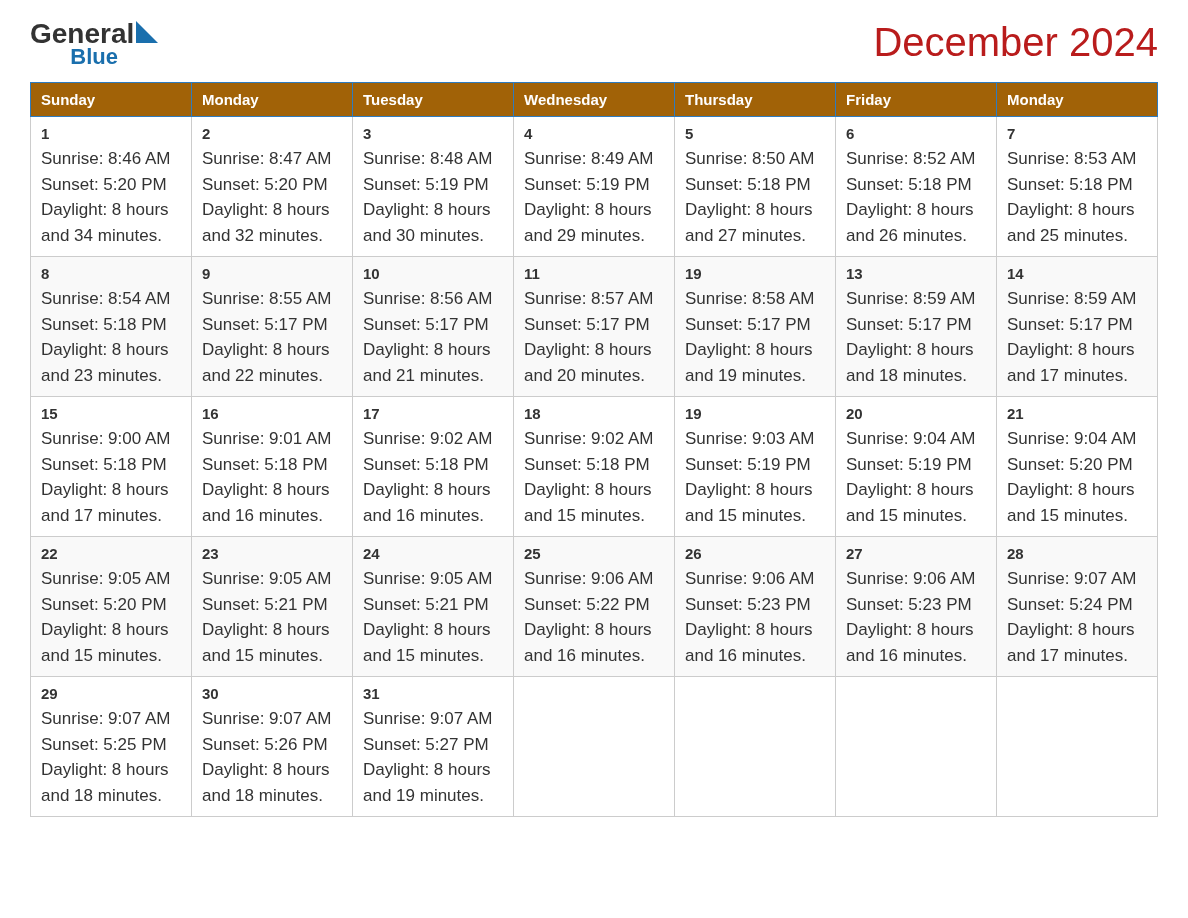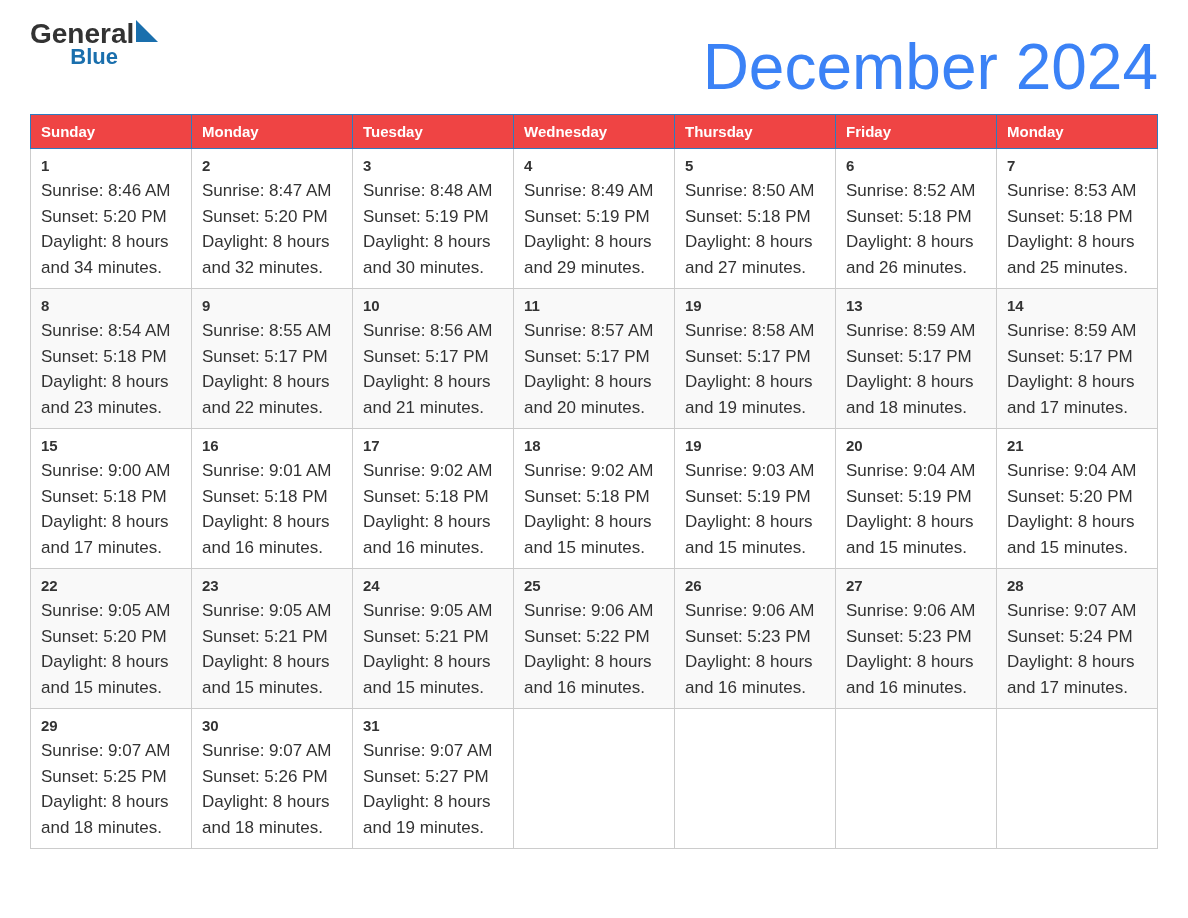--- a/index.html
+++ b/index.html
@@ -28,39 +28,38 @@
       color: #1a6fad;
       margin-top: -4px;
       display: block;
       margin-left: 0;
       text-align: center;
     }
     .title-section {
       text-align: right;
     }
     .calendar-title {
-      font-size: 64px;
+      font-size: 40px;
       font-weight: 300;
-      color: #3b82f6;
+      color: #b91c1c;
       line-height: 1.1;
-      margin-top: 12px;
     }
     .calendar-subtitle {
       font-size: 22px;
       color: #555;
       font-weight: normal;
     }
     table {
       width: 100%;
       border-collapse: collapse;
       table-layout: fixed;
       margin-top: 12px;
     }
     thead th {
-      background-color: #ef4444;
+      background-color: #a16207;
       color: #fff;
       font-size: 15px;
       font-weight: bold;
       padding: 8px 10px;
       text-align: left;
       border: 1px solid #2e7bbf;
     }
     tbody td {
       vertical-align: top;
       padding: 8px 10px;
@@ -88,20 +87,21 @@
     }
     td.empty {
       background: #fff;
     }
     .logo-wrap {
       display: flex;
       flex-direction: column;
     }
     .logo-top-row {
       display: flex;
+      align-items: center;
     }
   </style>
 </head>
 <body>
 
 <div class="header">
   <div class="logo-wrap">
     <div class="logo-top-row">
       <span class="logo-text">General</span>
       <span style="display:inline-block; margin-left:2px; margin-top:0;">

